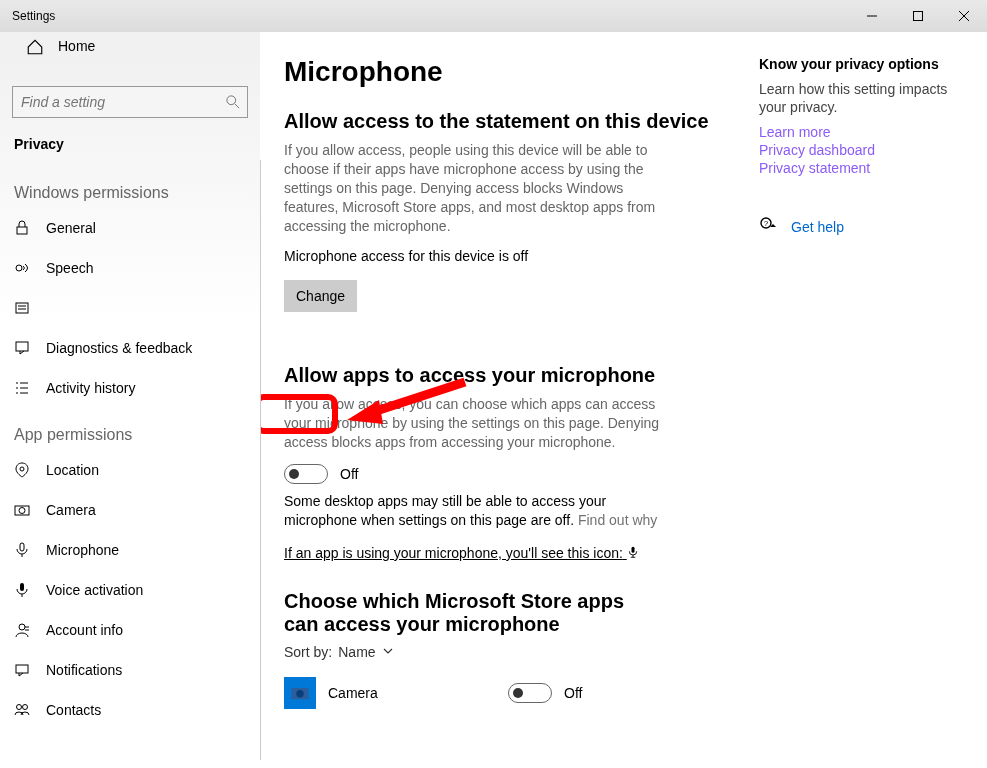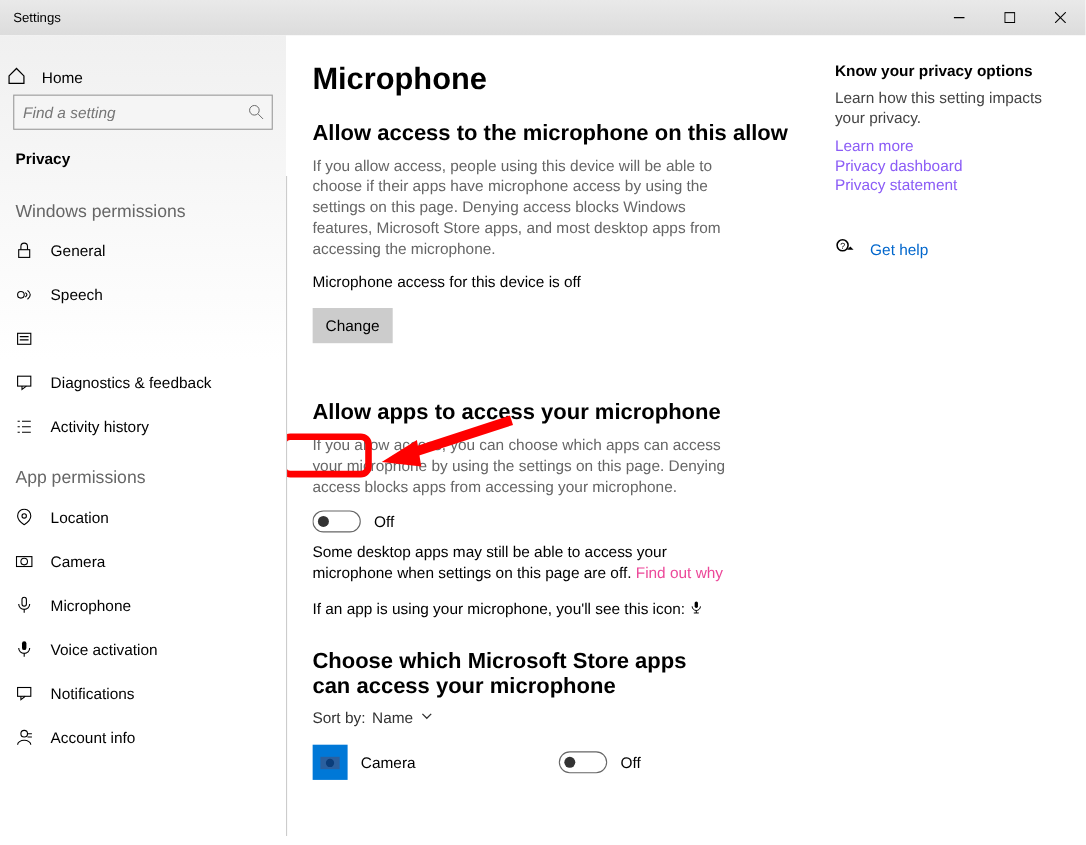--- a/index.html
+++ b/index.html
@@ -4,21 +4,21 @@
 <style>
   *{box-sizing:border-box;margin:0;padding:0;}
   body{font-family:"Segoe UI",Tahoma,sans-serif;font-size:14px;color:#000;width:987px;height:768px;overflow:hidden;position:relative;background:#fff;}
   .titlebar{height:32px;display:flex;align-items:center;background:linear-gradient(to bottom,#e9e9e9,#dcdcdc);}
   .titlebar .title{padding-left:12px;font-size:12px;}
   .titlebar .spacer{flex:1;}
   .titlebar .winbtn{width:46px;height:32px;display:flex;align-items:center;justify-content:center;font-size:14px;color:#000;}
   .titlebar .winbtn svg{width:10px;height:10px;}
   .container{display:flex;height:calc(100% - 32px);}
   .sidebar{width:260px;background:linear-gradient(to bottom,#f0f0f0 0%,#fff 40%);height:100%;overflow:hidden;position:relative;}
-  .sidebar .home{display:flex;align-items:flex-end;height:40px;padding:0 6px;margin-top:6px;font-size:14px;}
+  .sidebar .home{display:flex;align-items:flex-start;height:40px;padding:0 26px;margin-top:6px;font-size:14px;}
   .sidebar .home .ico{width:18px;margin-right:14px;display:flex;align-items:center;}
   .searchwrap{margin:8px 12px 10px 12px;border:1px solid #999;height:32px;display:flex;align-items:center;background:#f5f5f5;}
   .searchwrap input{flex:1;border:none;background:transparent;padding:0 8px;font-size:14px;outline:none;font-style:italic;color:#a16207;}
   .searchwrap .sico{width:28px;display:flex;align-items:center;justify-content:center;color:#666;}
   .crumb{font-weight:600;font-size:14px;padding:8px 14px 14px 14px;}
   .grouplabel{font-size:16px;color:#666;padding:18px 14px 6px 14px;}
   .navitem{display:flex;align-items:center;height:40px;padding:0 14px;font-size:14px;cursor:default;}
   .navitem .ico{width:18px;margin-right:14px;display:flex;align-items:center;justify-content:flex-start;}
   .navitem svg{width:16px;height:16px;}
   .main{flex:1;padding:24px 30px 0 24px;overflow:hidden;position:relative;height:100%;}
@@ -26,21 +26,21 @@
   h1{font-weight:600;font-size:28px;margin-bottom:22px;}
   h2{font-weight:600;font-size:20px;margin-bottom:8px;}
   .desc{color:#666;font-size:14px;line-height:19px;max-width:380px;margin-bottom:12px;}
   .desc2{color:#000;font-size:14px;line-height:19px;max-width:380px;margin-bottom:6px;}
   .chgbtn{background:#ccc;border:none;height:32px;padding:0 12px;font-size:14px;margin-top:6px;margin-bottom:26px;}
   .section{margin-bottom:26px;}
   .toggle{display:flex;align-items:center;gap:12px;margin:8px 0;}
   .togglesw{width:44px;height:20px;border:1px solid #666;border-radius:10px;position:relative;background:#fff;}
   .togglesw .knob{position:absolute;width:10px;height:10px;border-radius:50%;background:#333;top:4px;left:4px;}
   .togglelbl{font-size:14px;}
-  .link{color:#ec4899;cursor:default;}
+  .link{color:#737373;cursor:default;}
   .right{position:absolute;right:28px;top:24px;width:200px;}
   .right h3{font-size:14px;font-weight:600;margin-bottom:8px;}
   .right .rdesc{font-size:14px;color:#444;margin-bottom:8px;line-height:18px;}
   .right .rlink{font-size:14px;color:#8b5cf6;display:block;margin-bottom:2px;}
   .right .helprow{display:flex;align-items:center;gap:14px;margin-top:40px;font-size:14px;color:#0066cc;}
   .redbox{position:absolute;border:6px solid #ff0000;border-radius:10px;pointer-events:none;}
   .arrow{position:absolute;pointer-events:none;}
   .sortby{font-size:14px;color:#333;margin:4px 0 12px 0;display:flex;align-items:flex-start;gap:6px;}
   .approw{display:flex;align-items:center;height:42px;margin-bottom:4px;}
   .appicon{width:32px;height:32px;margin-right:12px;display:flex;align-items:center;justify-content:center;}
@@ -181,63 +181,73 @@
           <svg viewBox="0 0 16 16">
             <rect x="6" y="1" width="4" height="8" rx="2" fill="#000"></rect>
             <path d="M3 7 a5 5 0 0 0 10 0 M8 12 V15" fill="none" stroke="#000"></path>
           </svg>
         </span>
       <span>Voice activation</span>
     </div>
     <div class="navitem">
       <span class="ico">
           <svg viewBox="0 0 16 16">
-            <rect x="2" y="3" width="12" height="8" fill="none" stroke="#000"></rect>
-            <path d="M5 11 L5 14 L9 11" fill="none" stroke="#000"></path>
-          </svg>
-        </span>
-      <span>Notifications</span>
-    </div>
-    <div class="navitem">
-      <span class="ico">
-          <svg viewBox="0 0 16 16">
             <circle cx="8" cy="5" r="3" fill="none" stroke="#000"></circle>
             <path d="M2 15 a6 4 0 0 1 12 0" fill="none" stroke="#000"></path>
             <line x1="11" y1="5" x2="15" y2="5" stroke="#000"></line>
             <line x1="11" y1="8" x2="15" y2="8" stroke="#000"></line>
           </svg>
         </span>
       <span>Account info</span>
     </div>
+    <div class="navitem">
+      <span class="ico">
+          <svg viewBox="0 0 16 16">
+            <rect x="2" y="3" width="12" height="8" fill="none" stroke="#000"></rect>
+            <path d="M5 11 L5 14 L9 11" fill="none" stroke="#000"></path>
+          </svg>
+        </span>
+      <span>Notifications</span>
+    </div>
+    <div class="navitem">
+      <span class="ico">
+          <svg viewBox="0 0 16 16">
+            <circle cx="5" cy="5" r="2.5" fill="none" stroke="#000"></circle>
+            <circle cx="11" cy="5" r="2.5" fill="none" stroke="#000"></circle>
+            <path d="M1 13 a4 3 0 0 1 8 0 M7 13 a4 3 0 0 1 8 0" fill="none" stroke="#000"></path>
+          </svg>
+        </span>
+      <span>Contacts</span>
+    </div>
   </div>
 
   <div class="main">
     <div class="mainscroll">
     <h1>Microphone</h1>
 
     <div class="section">
-      <h2>Allow access to the microphone on this allow</h2>
+      <h2>Allow access to the statement on this device</h2>
       <div class="desc">If you allow access, people using this device will be able to choose if their apps have microphone access by using the settings on this page. Denying access blocks Windows features, Microsoft Store apps, and most desktop apps from accessing the microphone.</div>
       <div class="labelline">Microphone access for this device is off</div>
       <button class="chgbtn">Change</button>
     </div>
 
     <div class="section" style="position:relative;">
       <h2>Allow apps to access your microphone</h2>
       <div class="desc">If you allow access, you can choose which apps can access your microphone by using the settings on this page. Denying access blocks apps from accessing your microphone.</div>
       <div class="toggle">
         <div class="togglesw">
               <div class="knob"></div>
             </div>
         <span class="togglelbl">Off</span>
       </div>
       <div class="desc2">
         <span>Some desktop apps may still be able to access your microphone when settings on this page are off. </span><span class="link">Find out why</span>
       </div>
-      <div class="desc2" style="margin-top:14px;">
+      <div class="desc2" style="margin-top:14px;text-decoration:underline;">
         <span>If an app is using your microphone, you'll see this icon:</span>
         <span class="micico">
           <svg width="12" height="14" viewBox="0 0 16 16">
                 <rect x="6" y="1" width="4" height="8" rx="2" fill="#000"></rect>
                 <path d="M3 7 a5 5 0 0 0 10 0 M8 12 V15 M5 15 H11" fill="none" stroke="#000" stroke-width="1.2"></path>
               </svg>
         </span>
       </div>
     </div>
 

